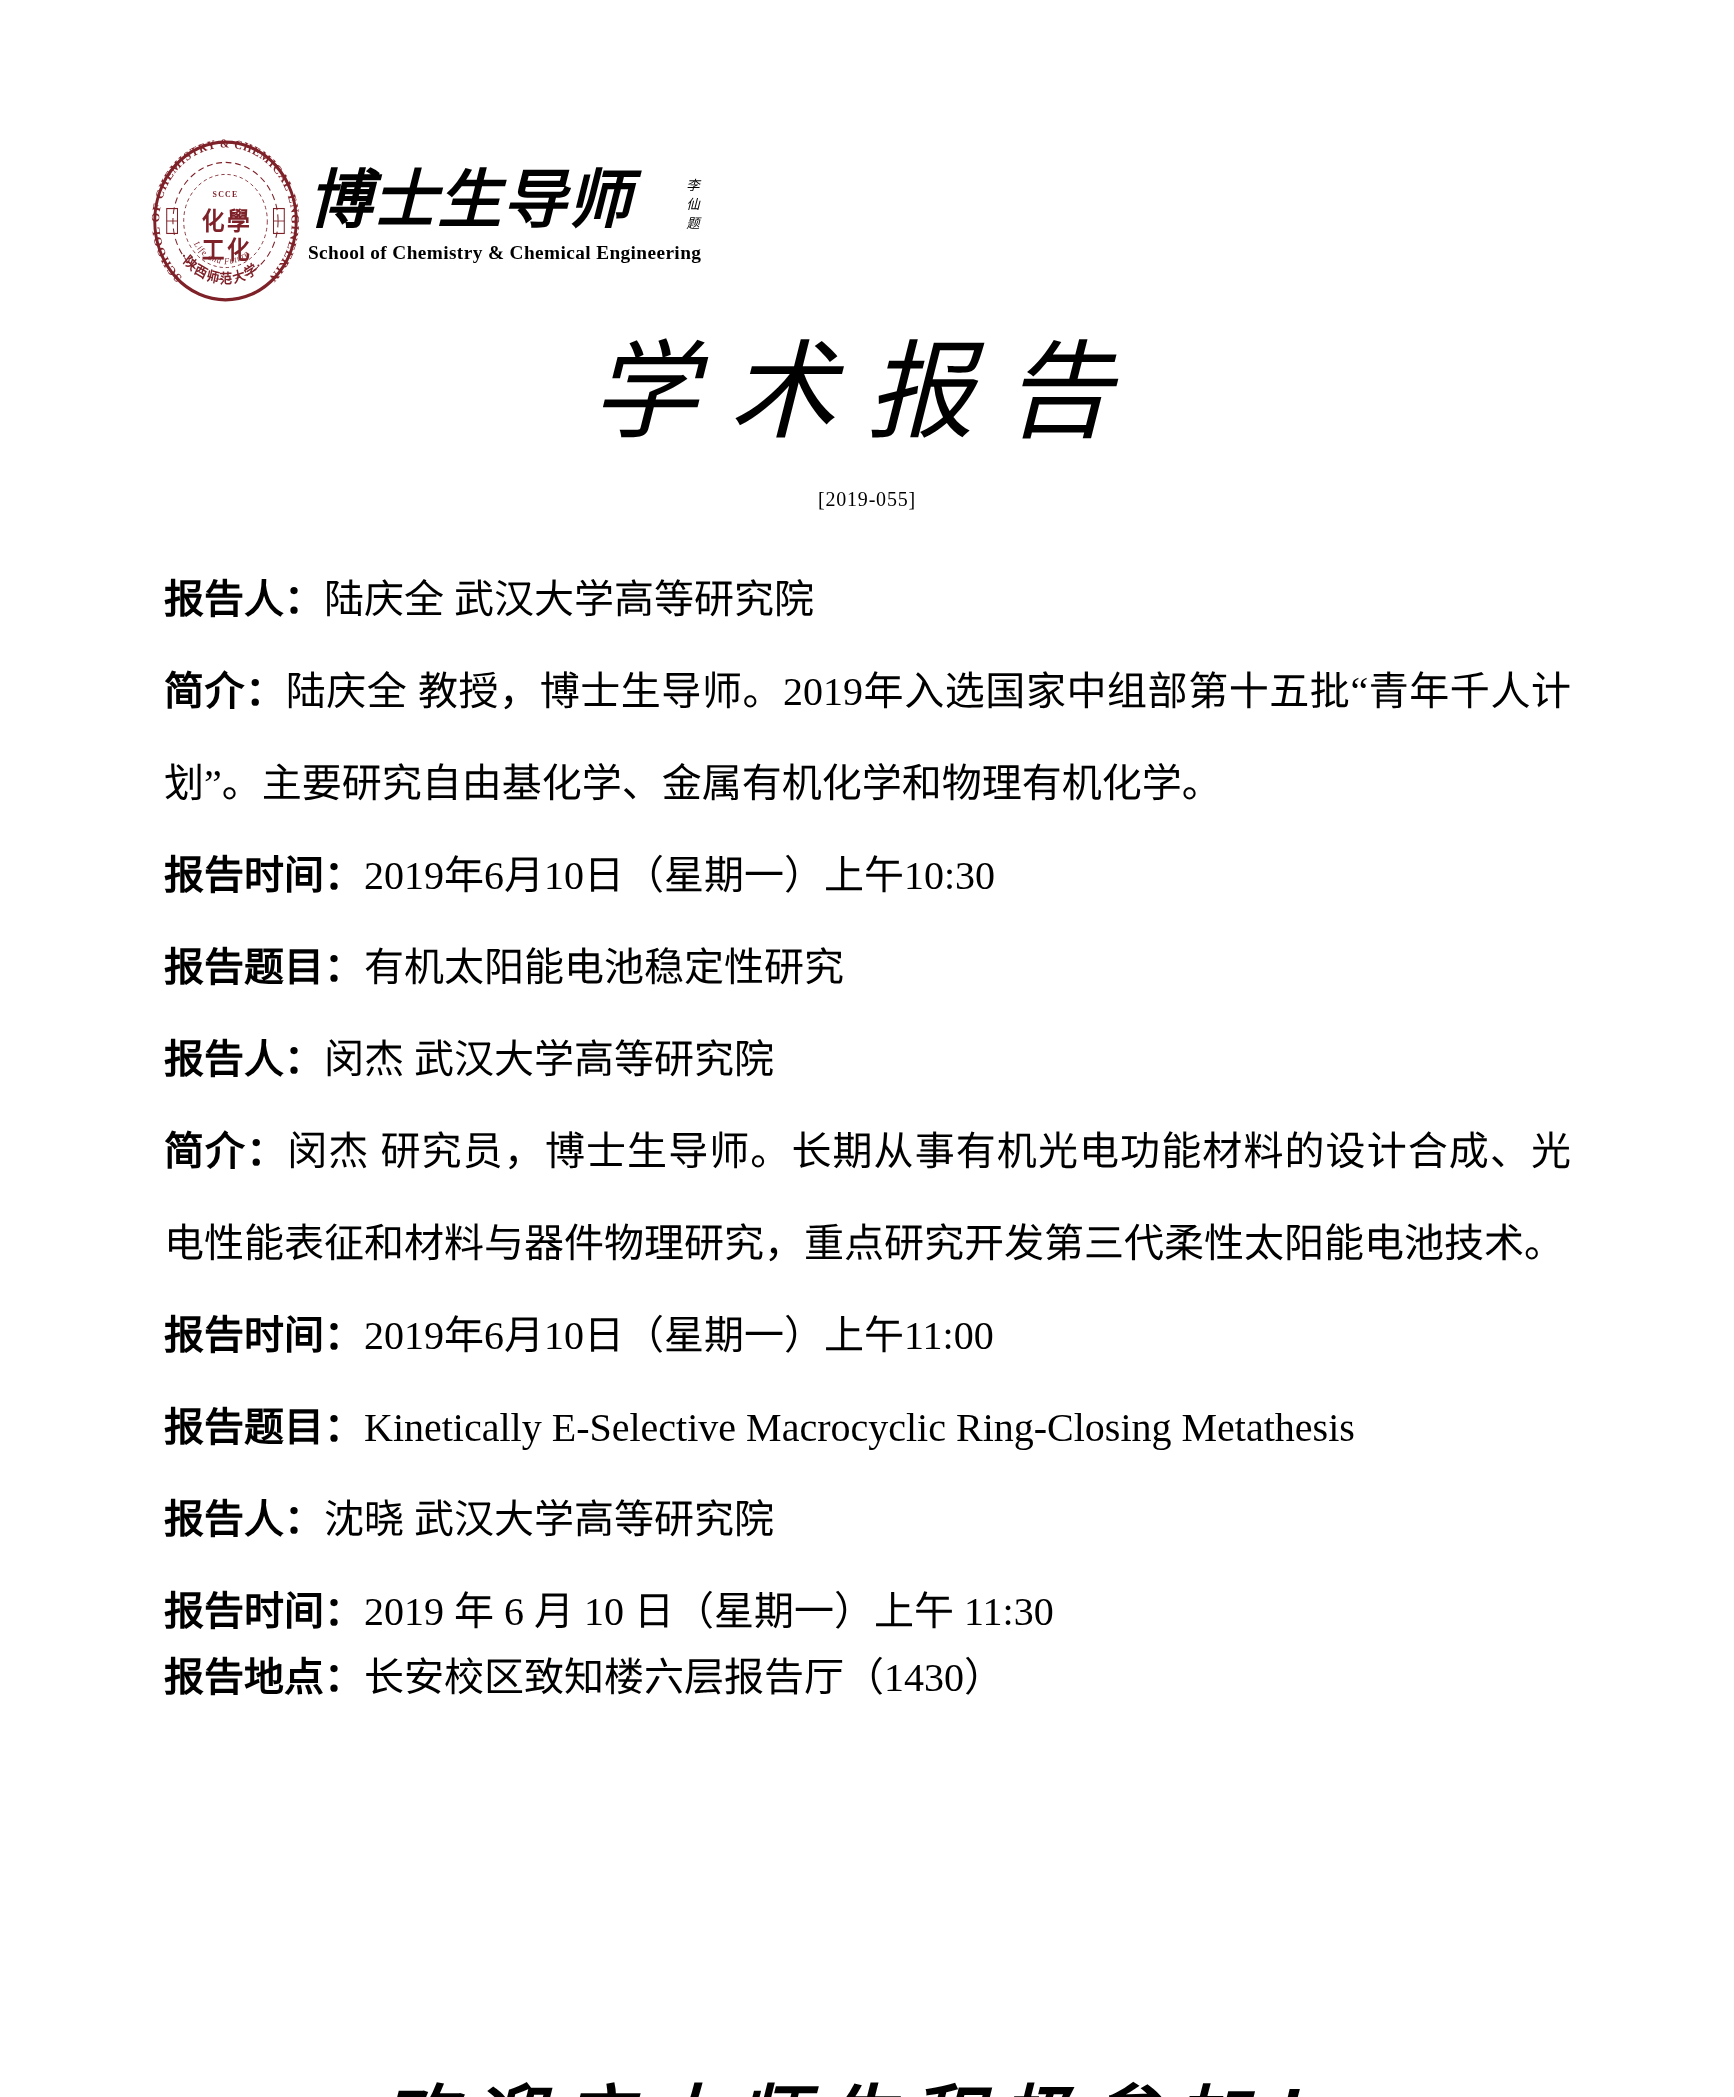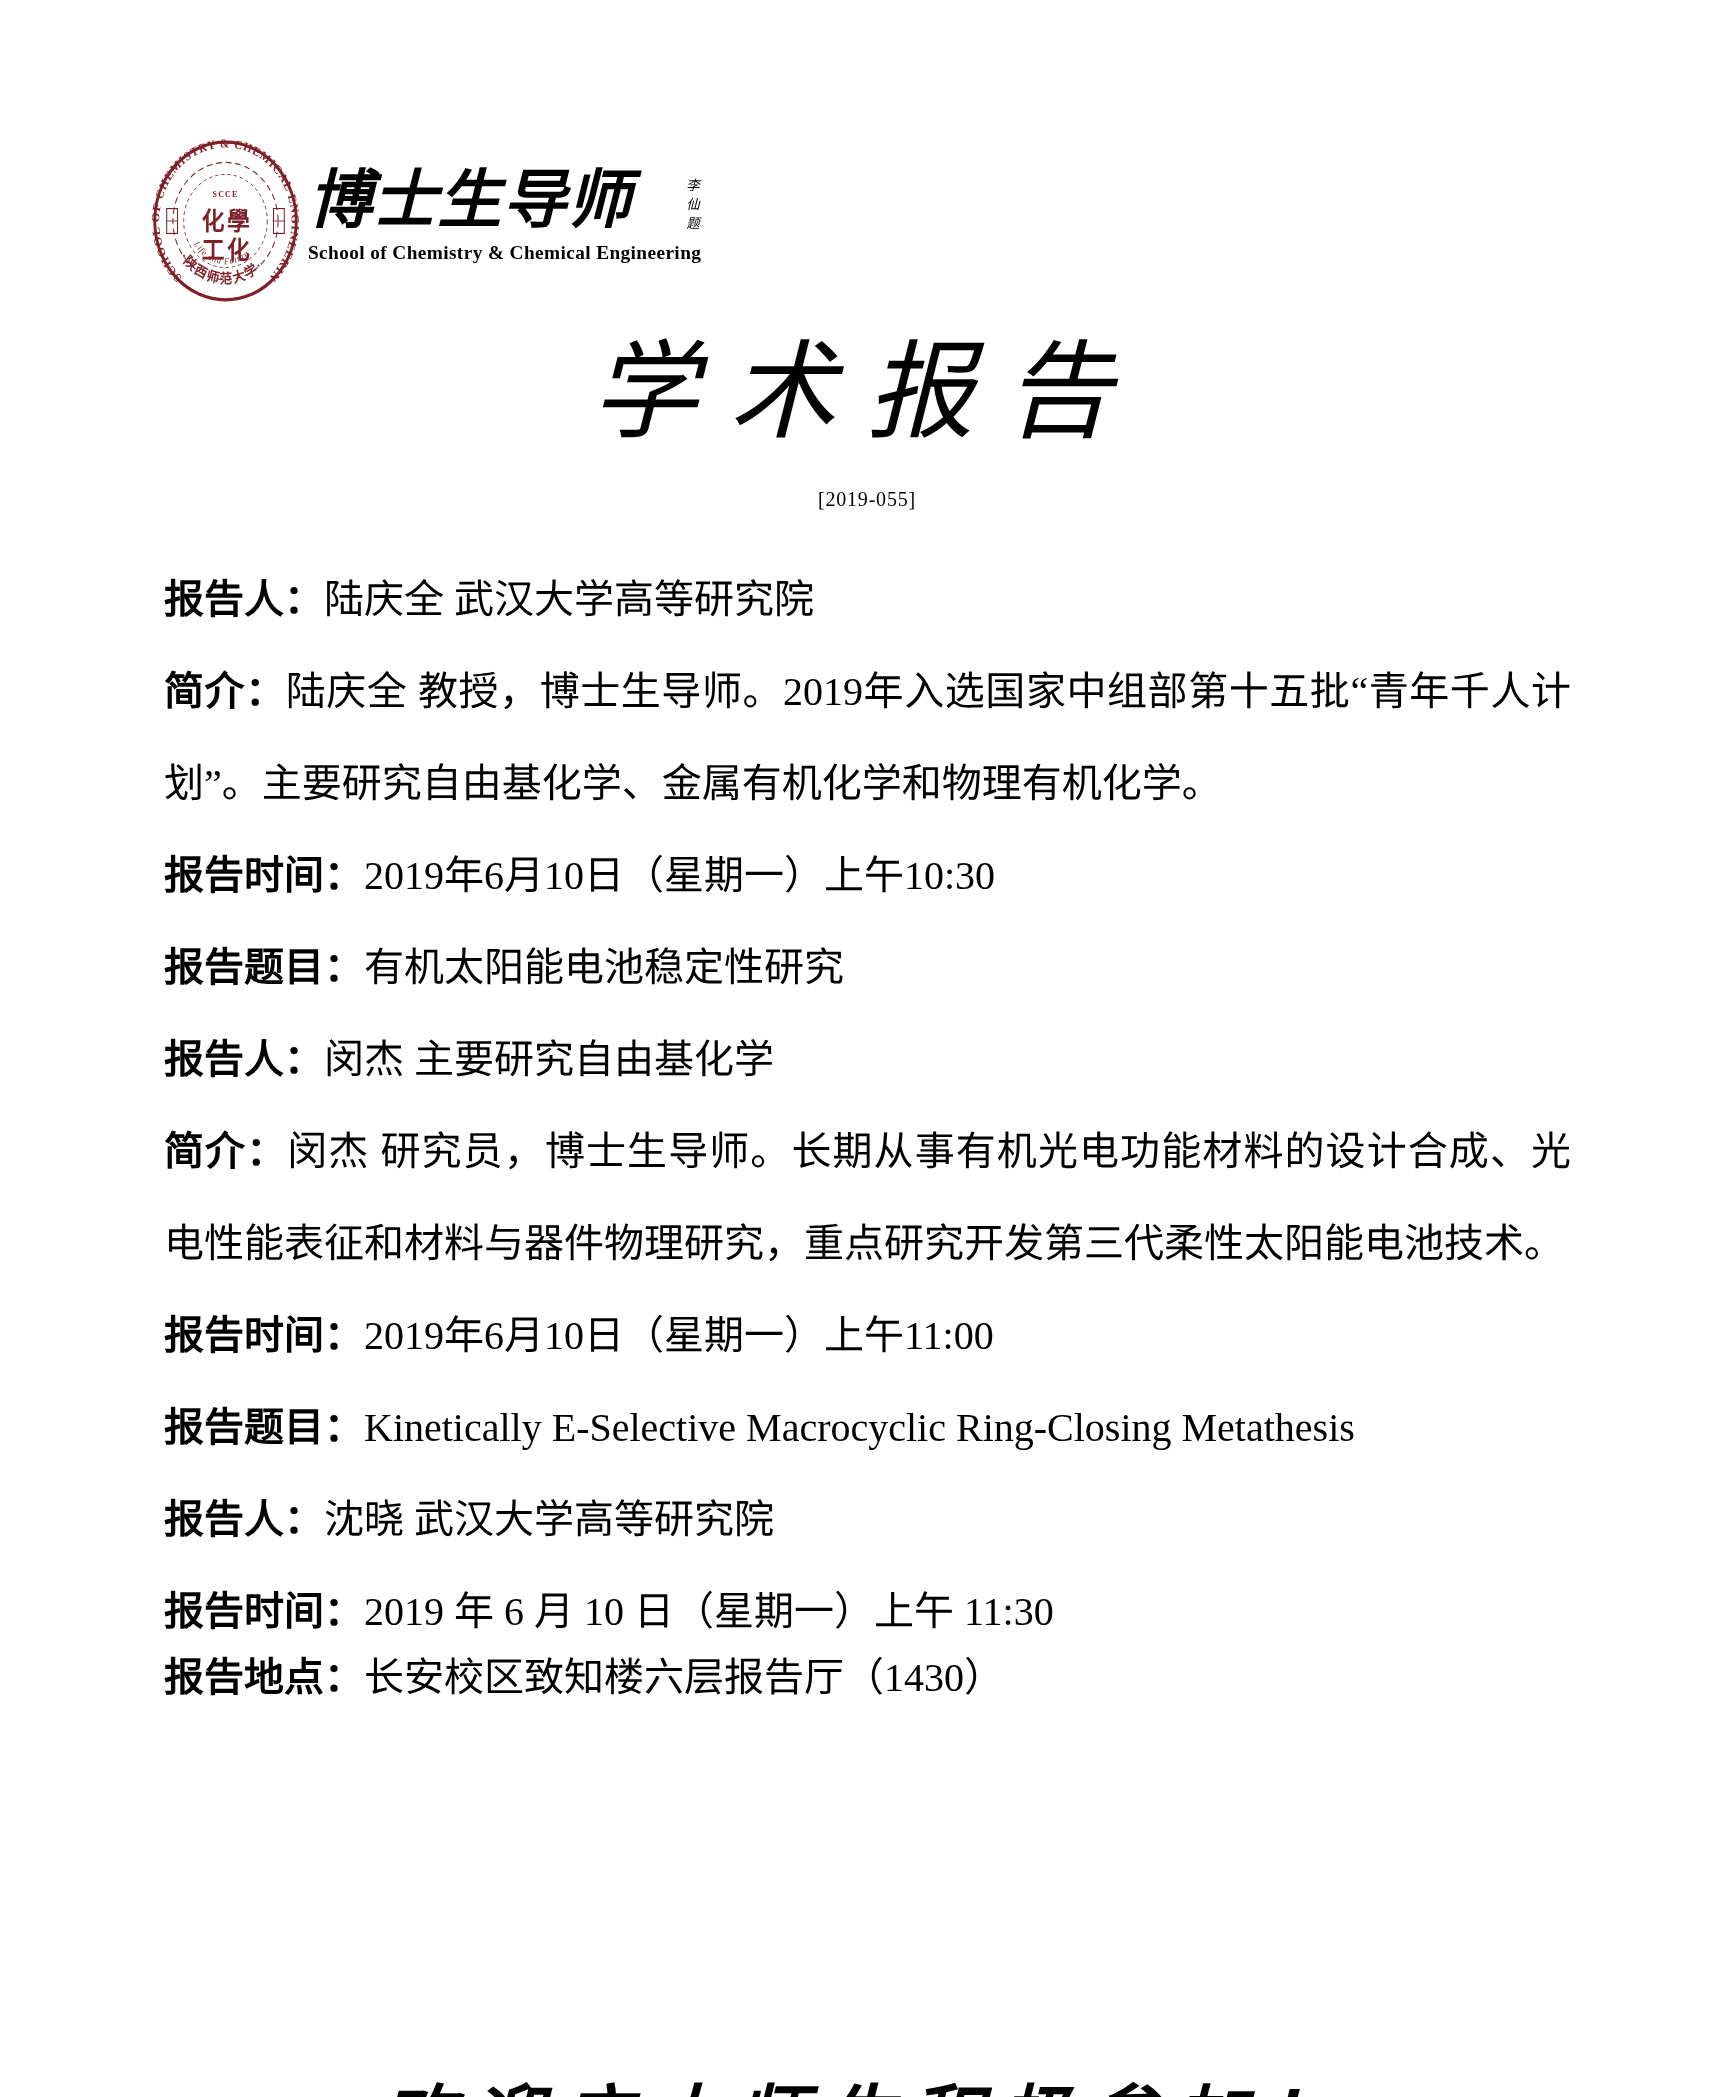--- a/index.html
+++ b/index.html
@@ -96,21 +96,21 @@
 </div>
 
 <div class="doc-title">学术报告</div>
 <div class="doc-code">[2019-055]</div>
 
 <div class="content">
   <p><span class="label">报告人：</span><span>陆庆全 武汉大学高等研究院</span></p>
   <p><span class="label">简介：</span><span>陆庆全 教授，博士生导师。2019年入选国家中组部第十五批“青年千人计划”。主要研究自由基化学、金属有机化学和物理有机化学。</span></p>
   <p><span class="label">报告时间：</span><span>2019年6月10日（星期一）上午10:30</span></p>
   <p><span class="label">报告题目：</span><span>有机太阳能电池稳定性研究</span></p>
-  <p><span class="label">报告人：</span><span>闵杰 主要研究自由基化学</span></p>
+  <p><span class="label">报告人：</span><span>闵杰 武汉大学高等研究院</span></p>
   <p><span class="label">简介：</span><span>闵杰 研究员，博士生导师。长期从事有机光电功能材料的设计合成、光电性能表征和材料与器件物理研究，重点研究开发第三代柔性太阳能电池技术。</span></p>
   <p><span class="label">报告时间：</span><span>2019年6月10日（星期一）上午11:00</span></p>
   <p><span class="label">报告题目：</span><span>Kinetically E-Selective Macrocyclic Ring-Closing Metathesis</span></p>
   <p><span class="label">报告人：</span><span>沈晓 武汉大学高等研究院</span></p>
   <p><span class="label">报告时间：</span><span>2019 年 6 月 10 日（星期一）上午 11:30</span></p>
   <p class="tight"><span class="label">报告地点：</span><span>长安校区致知楼六层报告厅（1430）</span></p>
 </div>
 
 <div class="footer">欢迎广大师生积极参加！</div>
 

